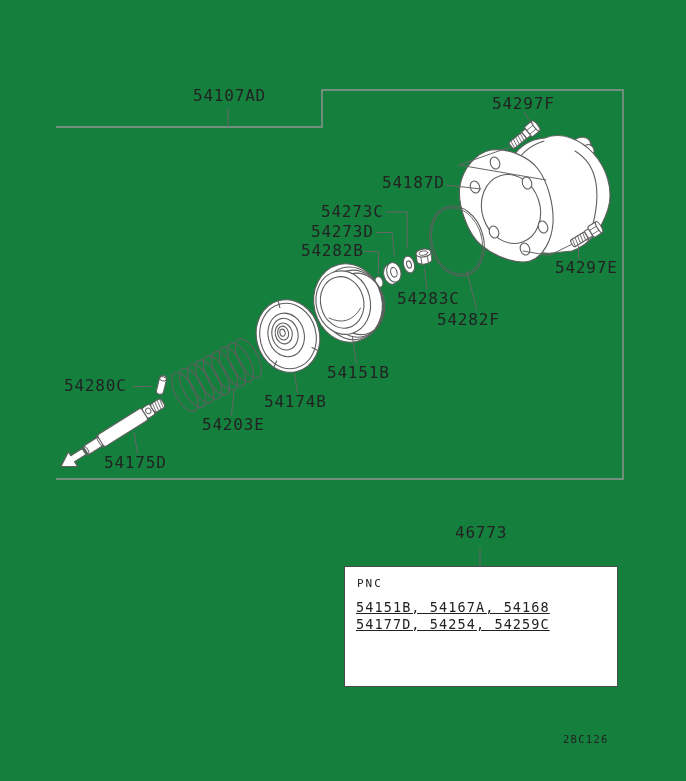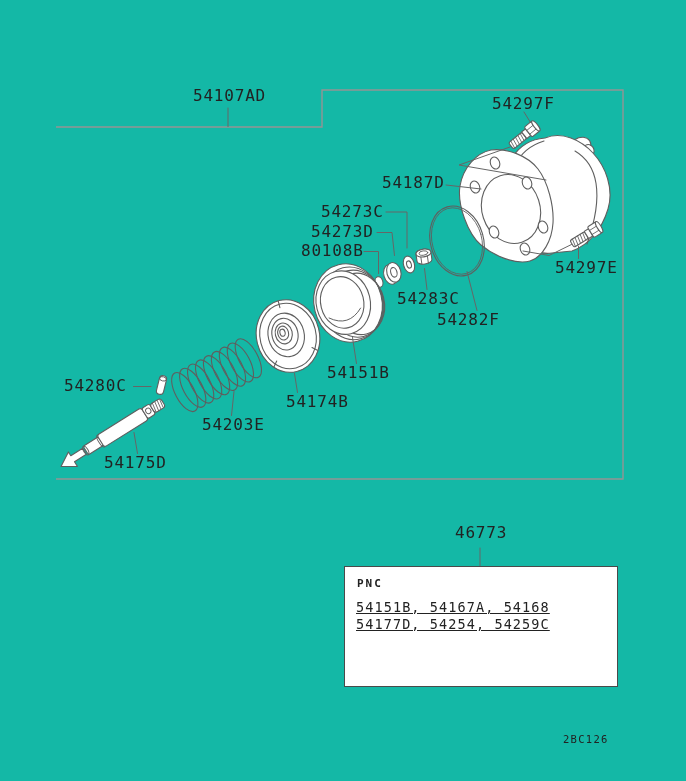--- a/index.html
+++ b/index.html
@@ -1,19 +1,19 @@
 <!DOCTYPE html>
 <html><head>
 <meta charset="utf-8">
 <style>
   html,body{margin:0;padding:0;background:#e8e8e8;}
   .page{
     position:relative;
     width:686px;height:781px;
-    background:#14b8a6;
+    background:#15803d;
     font-family:"DejaVu Sans Mono", "Liberation Mono", monospace;
     overflow:hidden;
     margin:0 auto;
   }
   .art{position:absolute;left:0;top:0;}
   .callout{
     position:absolute;
     font-size:16px;
     letter-spacing:0.8px;
     line-height:16px;
@@ -24,21 +24,21 @@
     position:absolute;
     left:344px;top:566px;
     width:272px;height:119px;
     border:1.5px solid #4a4a4a;
     background:#fff;
   }
   .pnc-header{
     position:absolute;
     left:12px;top:10px;
     font-size:11px;
-    font-weight:bold;
+    font-weight:normal;
     letter-spacing:2px;
     color:#222;
     text-align:center;
   }
   .pnc-rows{
     position:absolute;
     left:11px;top:32px;
     font-size:13.5px;
     letter-spacing:1.1px;
     line-height:16.8px;
@@ -219,25 +219,25 @@
       <path d="M578.5 246.5 L578.5 258.5"></path>
       <path d="M480 548 L480 566"></path>
     </g>
   </svg>
 
   <div class="callout" style="left:193px;top:88px">54107AD</div>
   <div class="callout" style="left:492px;top:96px">54297F</div>
   <div class="callout" style="left:382px;top:175px">54187D</div>
   <div class="callout" style="left:321px;top:204px">54273C</div>
   <div class="callout" style="left:311px;top:224px">54273D</div>
-  <div class="callout" style="left:301px;top:243px">80108B</div>
+  <div class="callout" style="left:301px;top:243px">54282B</div>
   <div class="callout" style="left:397px;top:291px">54283C</div>
   <div class="callout" style="left:437px;top:312px">54282F</div>
   <div class="callout" style="left:327px;top:365px">54151B</div>
-  <div class="callout" style="left:286px;top:394px">54174B</div>
+  <div class="callout" style="left:264px;top:394px">54174B</div>
   <div class="callout" style="left:202px;top:417px">54203E</div>
   <div class="callout" style="left:64px;top:378px">54280C</div>
   <div class="callout" style="left:104px;top:455px">54175D</div>
   <div class="callout" style="left:555px;top:260px">54297E</div>
   <div class="callout" style="left:455px;top:525px">46773</div>
 
   <div class="pnc-box">
     <div class="pnc-header">PNC</div>
     <div class="pnc-rows">
       <div>54151B, 54167A, 54168</div>

